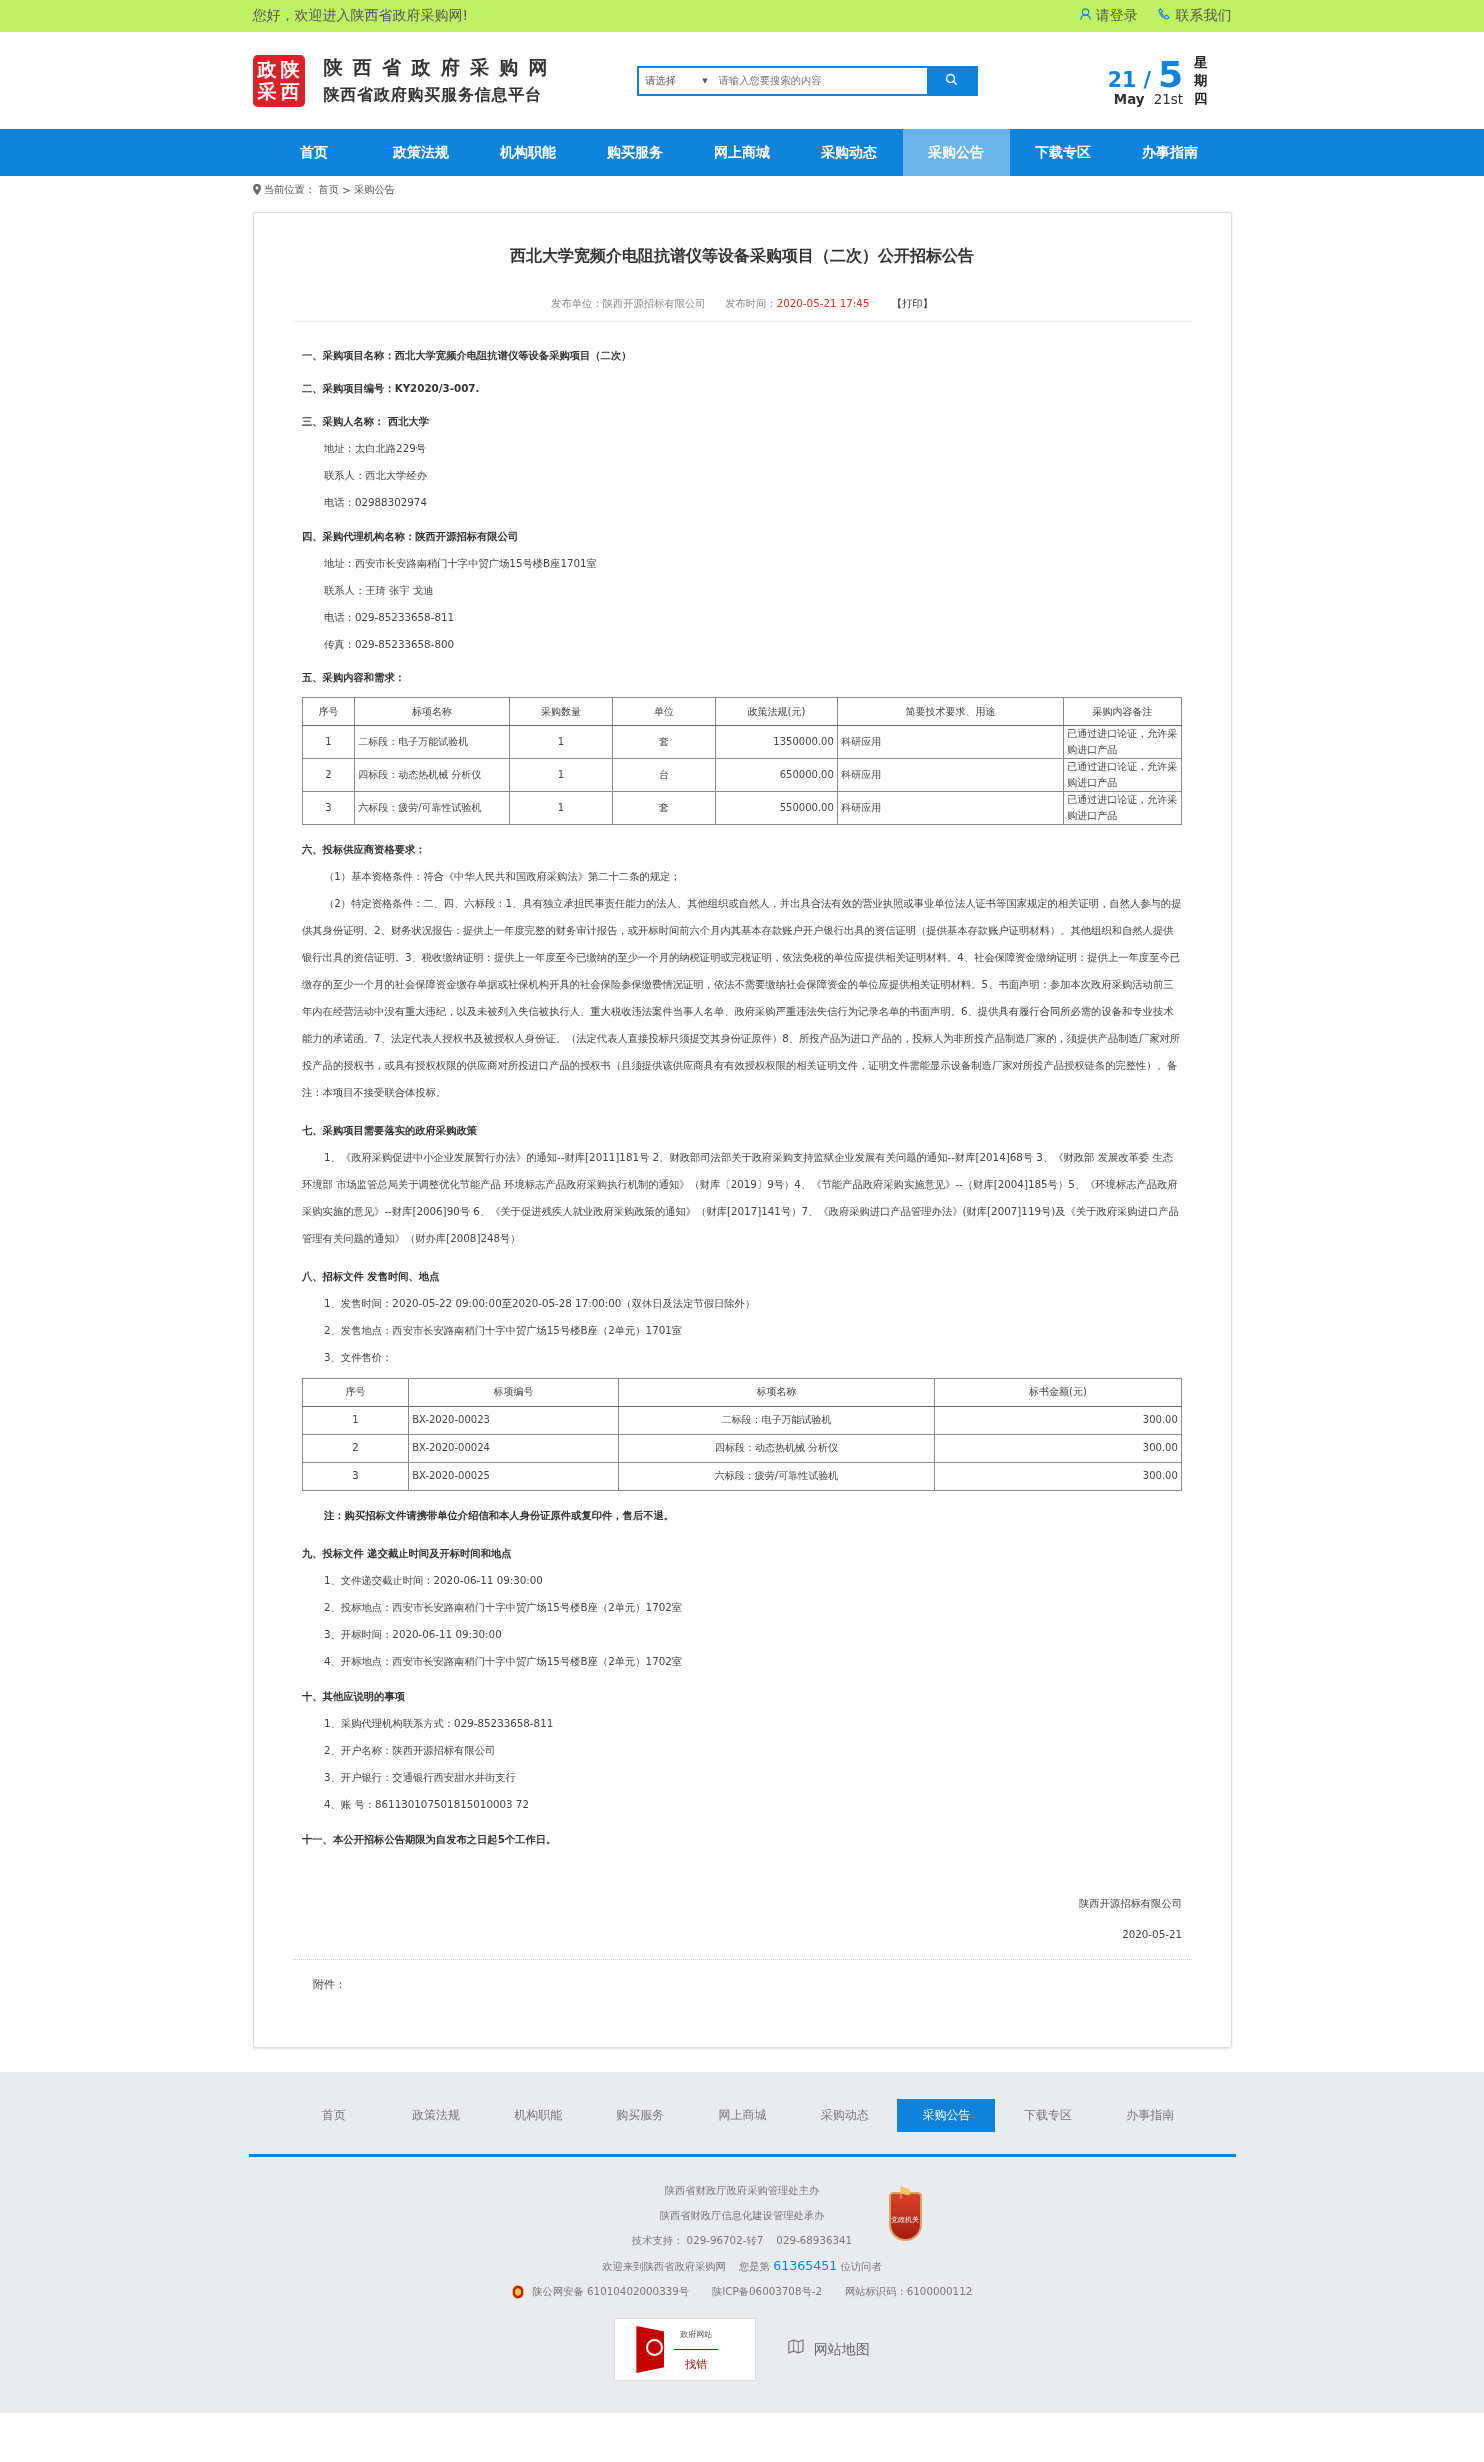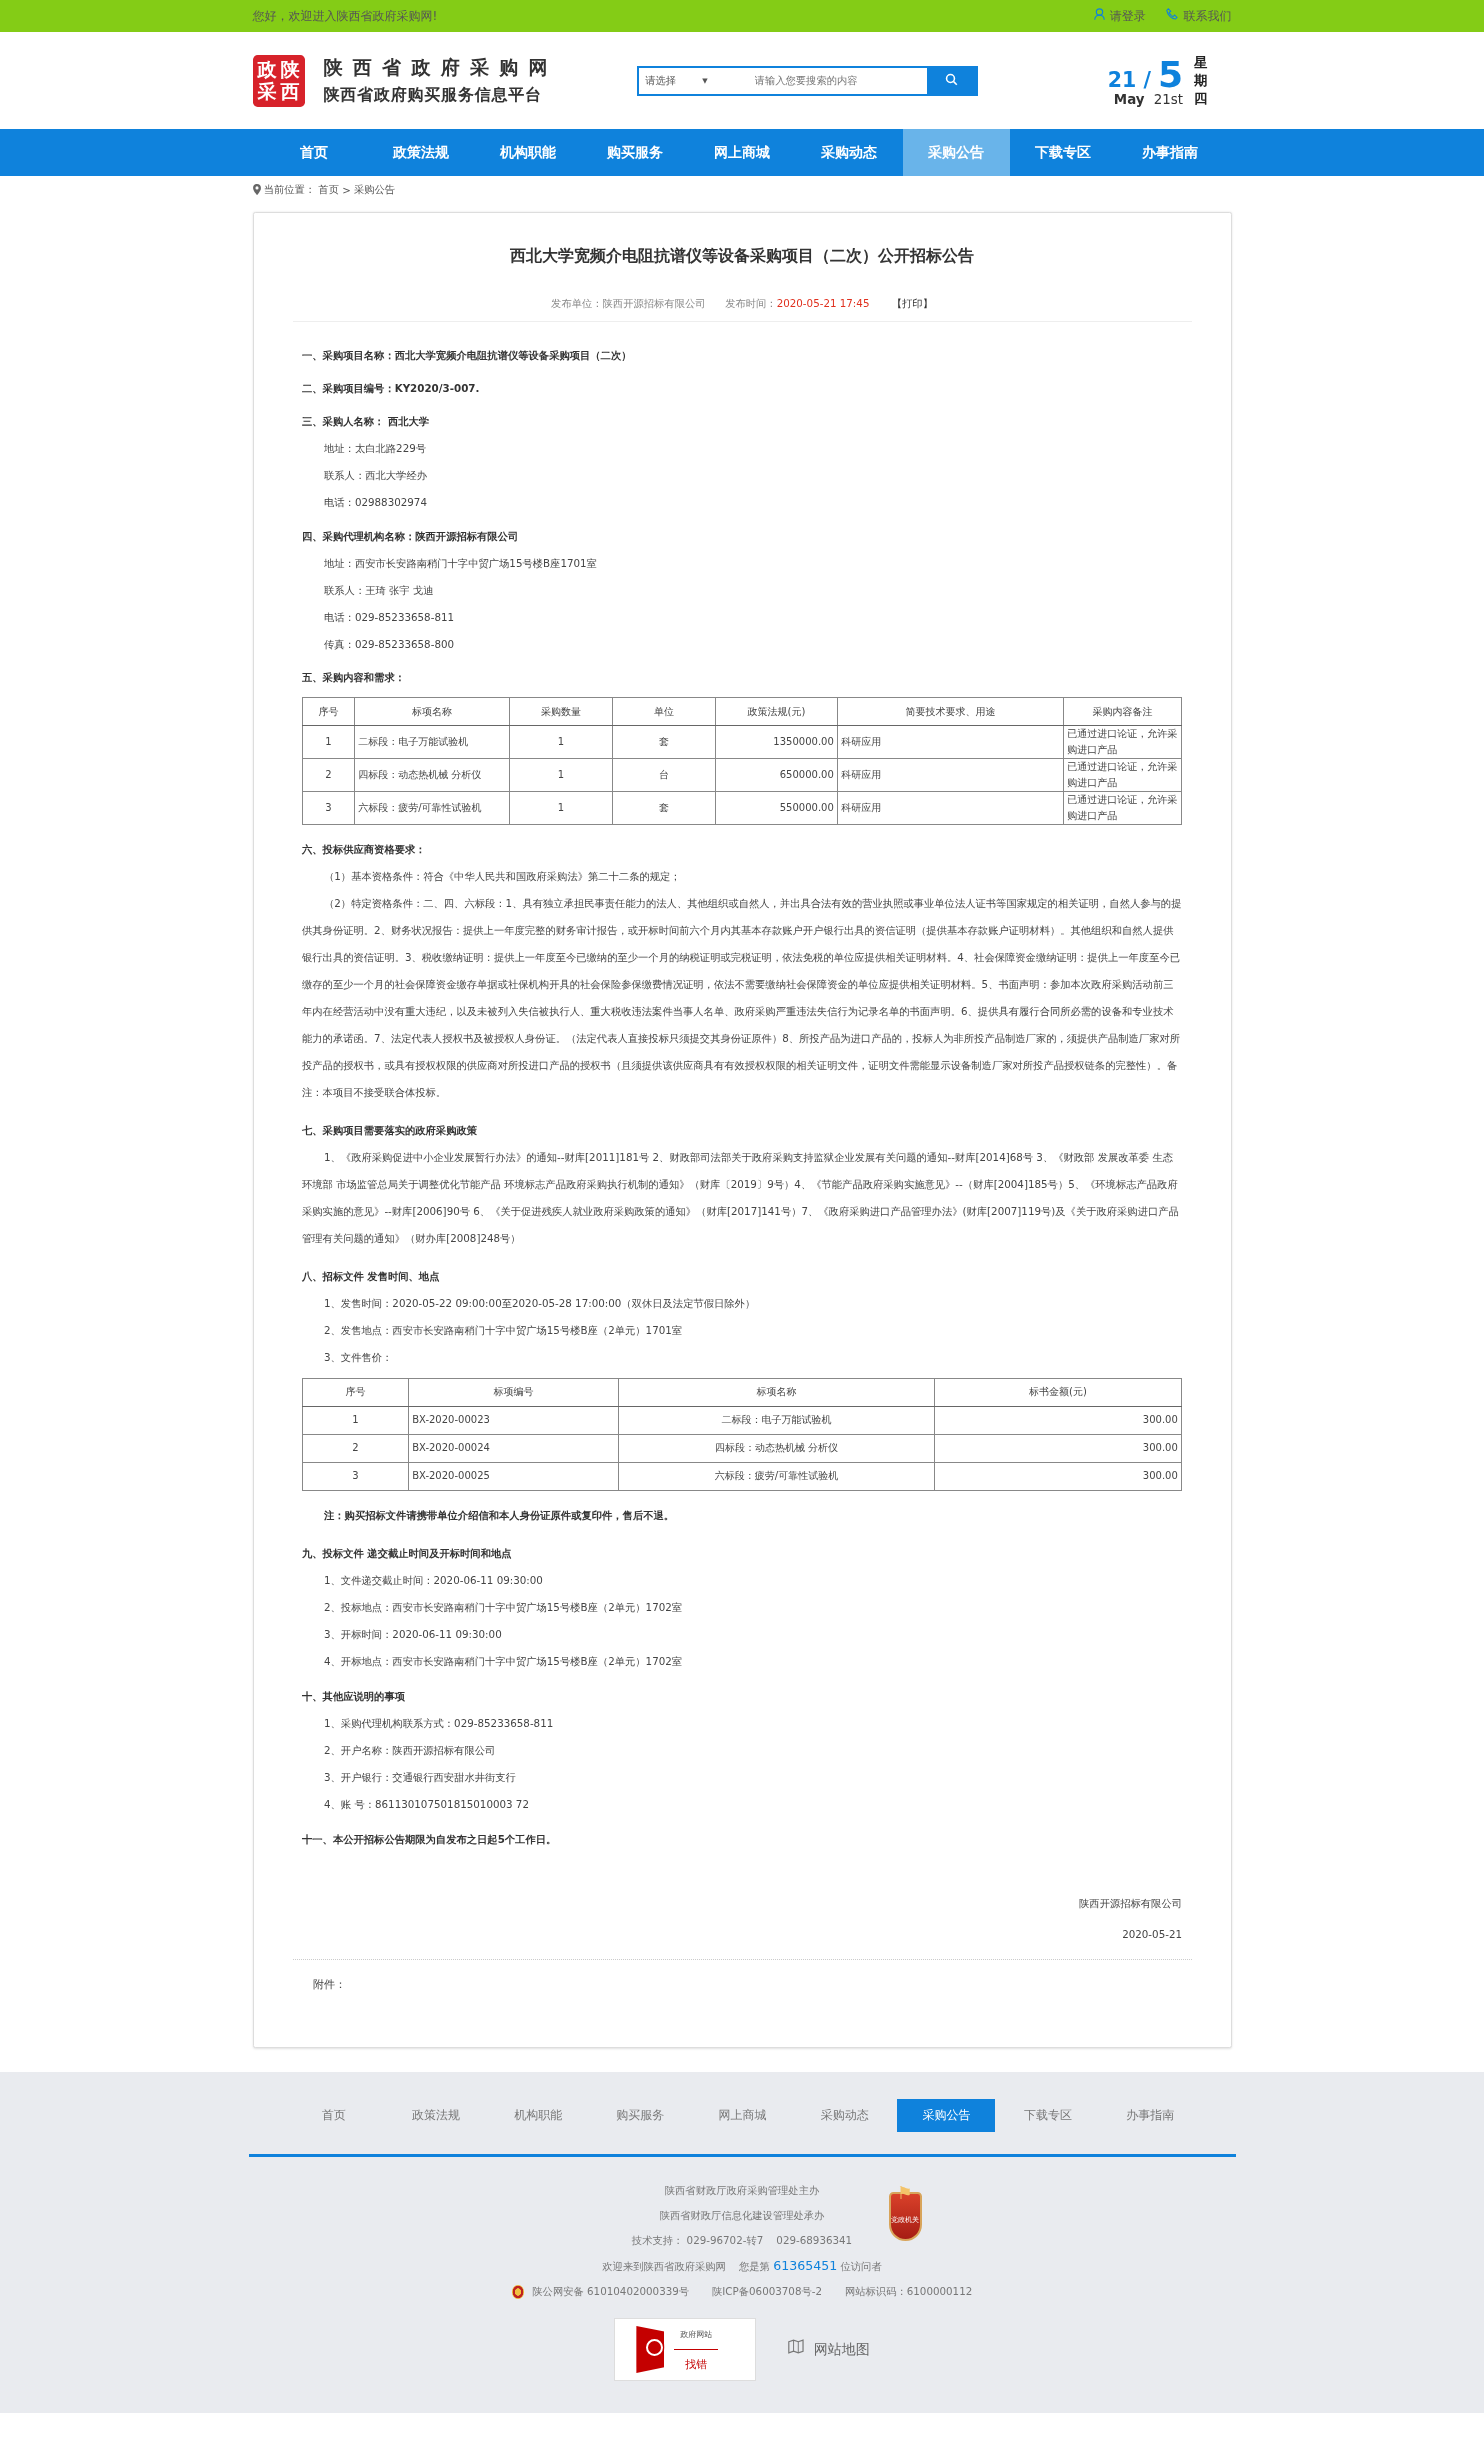--- a/index.html
+++ b/index.html
@@ -1,35 +1,35 @@
 <!DOCTYPE html>
 <html style="font-size:12.6px"><head>
 <meta charset="utf-8">
 <style>
   * { box-sizing: border-box; margin: 0; padding: 0; }
   html, body { width: 1484px; background: #ffffff; font-family: "DejaVu Sans", "Liberation Sans", sans-serif; color: #333; }
   .wrap { width: 979px; margin: 0 auto; position: relative; }
 
   
-  .topbar { height: 32px; background: #84cc16; font-size: 12px; color: #555; }
+  .topbar { height: 32px; background: #bef264; font-size: 14px; color: #555; }
   .topbar .wrap { display: flex; justify-content: space-between; align-items: center; height: 32px; }
   .topbar .links { display: flex; gap: 20.5px; align-items: center; }
   .topbar .links span.l { display: inline-flex; align-items: center; gap: 4.7px; cursor: pointer; }
   .ico-blue { color: #0f82dc; font-size: 12.6px; }
 
   
   .header { height: 97px; background: #fff; }
   .header .wrap { display: flex; align-items: center; height: 97px; }
   .logo-box { width: 52px; height: 52px; background: #d7222a; border-radius: 4.7px; color: #fff; display: grid; grid-template-columns: 1fr 1fr; grid-template-rows: 1fr 1fr; font-size: 19px; font-weight: bold; line-height: 1; padding: 3.2px; text-align: center; align-items: center; }
   .logo-text { margin-left: 19px; }
   .logo-text .t1 { font-size: 19px; font-weight: bold; letter-spacing: 10.3px; color: #333; }
   .logo-text .t2 { font-size: 16px; font-weight: bold; color: #333; margin-top: 4.7px; letter-spacing: 0.8px; }
   .search { margin-left: 79px; display: flex; width: 341px; height: 30px; border: 2.4px solid #0f82dc; }
   .search .sel { width: 75px; display: flex; align-items: center; justify-content: space-between; padding: 0 6.3px; font-size: 10.3px; color: #555; }
-  .search input { flex: 1; border: none; outline: none; font-size: 10.3px; padding: 0 4.7px; color: #333; font-family: Liberation Serif, serif; margin-left: 36px; }
+  .search input { flex: 1; border: none; outline: none; font-size: 10.3px; padding: 0 4.7px; color: #333; font-family: Liberation Serif, serif; }
   .search .btn { width: 49px; background: #0f82dc; color: #fff; display: flex; align-items: center; justify-content: center; font-size: 14px; cursor: pointer; }
   .date { margin-left: auto; margin-right: 24px; display: flex; align-items: center; gap: 11px; }
   .date .dnum { text-align: right; }
   .date .dnum .top { color: #0f82dc; font-weight: bold; font-size: 20.5px; }
   .date .dnum .top b { font-size: 36px; }
   .date .dnum .bot { font-size: 13.4px; color: #333; font-weight: bold; margin-top: -3.2px; }
   .date .week { font-size: 13.4px; font-weight: bold; line-height: 18px; color: #222; text-align: center; }
 
   
   .nav { height: 47px; background: #0f82dc; }

